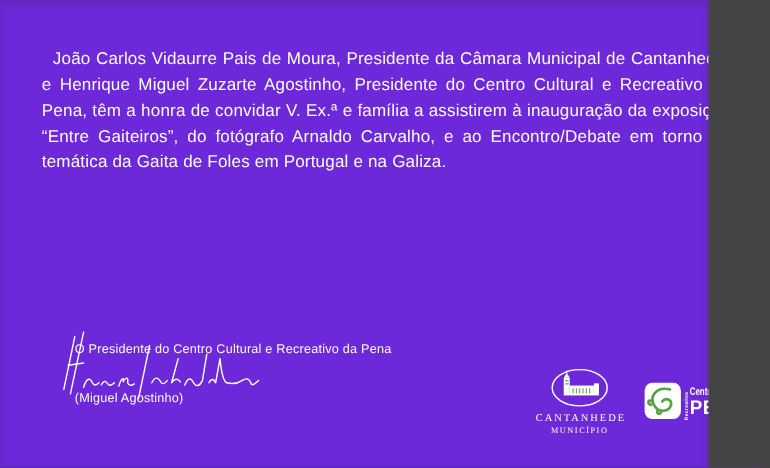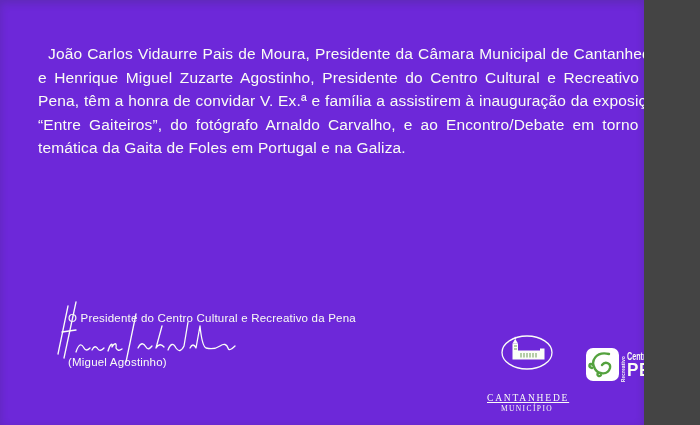--- a/index.html
+++ b/index.html
@@ -63,21 +63,21 @@
   
   .logo-cantanhede {
     position: absolute;
     left: 487px;
     top: 333px;
     width: 80px;
     text-align: center;
     font-family: "Liberation Serif", serif;
   }
   .logo-cantanhede svg { display: block; margin: 0 auto; width: 56px; height: 40px; }
-  .cant-name { font-size: 9.5px; letter-spacing: 1.8px; margin-top: 20px; white-space: nowrap; text-decoration: underline; }
+  .cant-name { font-size: 9.5px; letter-spacing: 1.8px; margin-top: 3px; white-space: nowrap; }
   .cant-sub  { font-size: 7.5px; letter-spacing: 1.4px; margin-top: 1px; white-space: nowrap; }
 
   
   .logo-pena { position: absolute; left: 586px; top: 347px; width: 85px; height: 35px; padding-left: 32px; }
   .pena-square {
     position: absolute;
     left: 0; top: 1px;
     width: 33px; height: 33px;
     background: #ffffff;
     border-radius: 7px;

